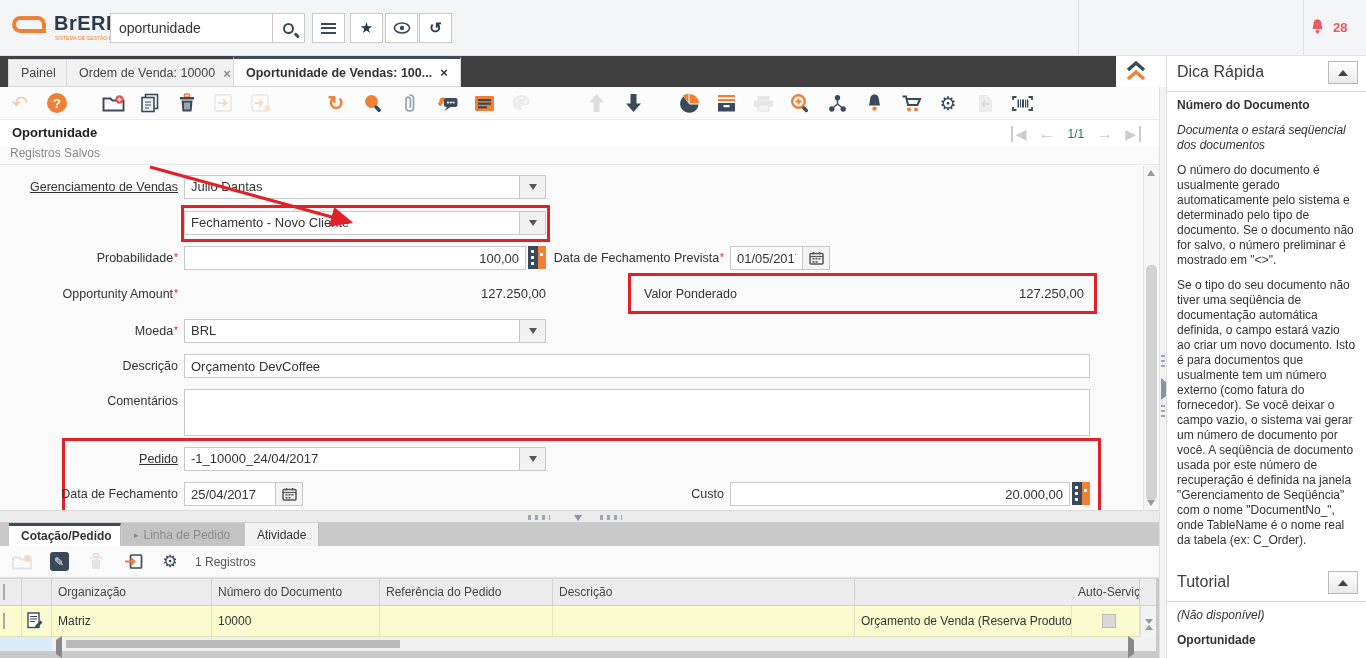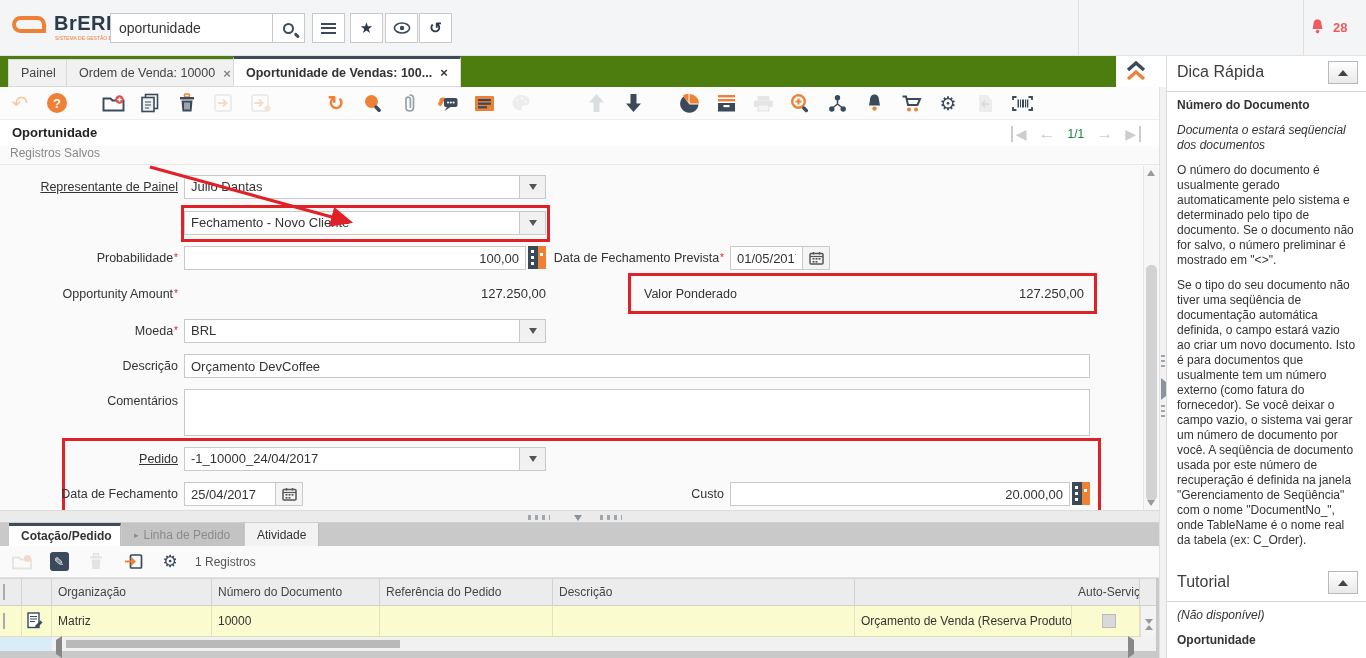--- a/index.html
+++ b/index.html
@@ -19,21 +19,21 @@
   .mag::after { content:""; position:absolute; left:9px; top:9px; width:6px; height:2.5px; background:#3a4a5a; transform:rotate(45deg); border-radius:2px; }
   .hbtn { position:absolute; top:13px; width:33px; height:30px; border:1px solid #c9c9c9; background:#fff; display:flex; align-items:center; justify-content:center; font-size:15px; color:#2c3b4c; }
   .bars { width:15px; height:11px; border-top:2px solid #3a4a5a; border-bottom:2px solid #3a4a5a; position:relative; }
   .bars::after { content:""; position:absolute; left:0; top:2.5px; width:15px; height:2px; background:#3a4a5a; }
   .udiv { position:absolute; top:0; width:1px; height:55px; background:#e0e0e0; }
   .uinfo { position:absolute; left:1080px; top:9px; width:220px; text-align:center; font-size:12px; color:#555; line-height:18px; }
   .bellwrap { position:absolute; left:1310px; top:18px; display:flex; align-items:flex-end; gap:8px; }
   .bellnum { color:#ee5a5f; font-weight:bold; font-size:13px; }
 
   
-  .tabbar { position:absolute; top:56px; left:0; width:1116px; height:31px; background:#4d7c0f; }
+  .tabbar { position:absolute; top:56px; left:0; width:1116px; height:31px; background:#404040; }
   .wtab { position:absolute; top:3px; height:28px; background:#f1f1f1; border:1px solid #d9d9d9; display:flex; align-items:center; padding:0 12px; gap:8px; font-size:12.5px; color:#444; }
   .wtab.act { background:#fff; border-top:3px solid #3f4b57; height:31px; top:0; font-weight:bold; color:#333; z-index:2; }
   .tclose { color:#888; font-weight:bold; font-size:13px; }
   .wtab.act .tclose { color:#333; }
 
   
   .content { position:absolute; top:87px; left:0; width:1159px; height:571px; background:#fff; }
   .tb { position:absolute; top:0; left:0; width:1159px; height:33px; background:#fcfcfc; border-bottom:1px solid #ececec; display:flex; align-items:center; padding-left:8px; gap:13px; }
   .tbi { width:24px; height:24px; display:flex; align-items:center; justify-content:center; font-size:17px; flex:none; }
   .sp { width:6px; flex:none; }
@@ -345,21 +345,21 @@
         <span class="pos">1/1</span>
         <span style="font-size:17px">→</span>
         <span style="border-right:2px solid #ccc; padding-right:3px">▶</span>
       </div>
     </div>
 
     <div class="grouprow"><span>Registros Salvos</span></div>
 
     <div class="form">
 
-      <div class="lbl" style="top:10px"><span class="lnk">Representante de Painel</span></div>
+      <div class="lbl" style="top:10px"><span class="lnk">Gerenciamento de Vendas</span></div>
       <div class="fld combo" style="left:184px; top:10px; width:362px">
         <span class="cv">Julio Dantas</span>
         <span class="cbtn">
             <span class="tri-d"></span>
           </span>
       </div>
 
       <svg class="abs" style="left:128px; top:0; pointer-events:none; z-index:5" width="250" height="72">
         <defs>
             <marker id="ah" markerWidth="9" markerHeight="9" refX="6" refY="3.2" orient="auto">

